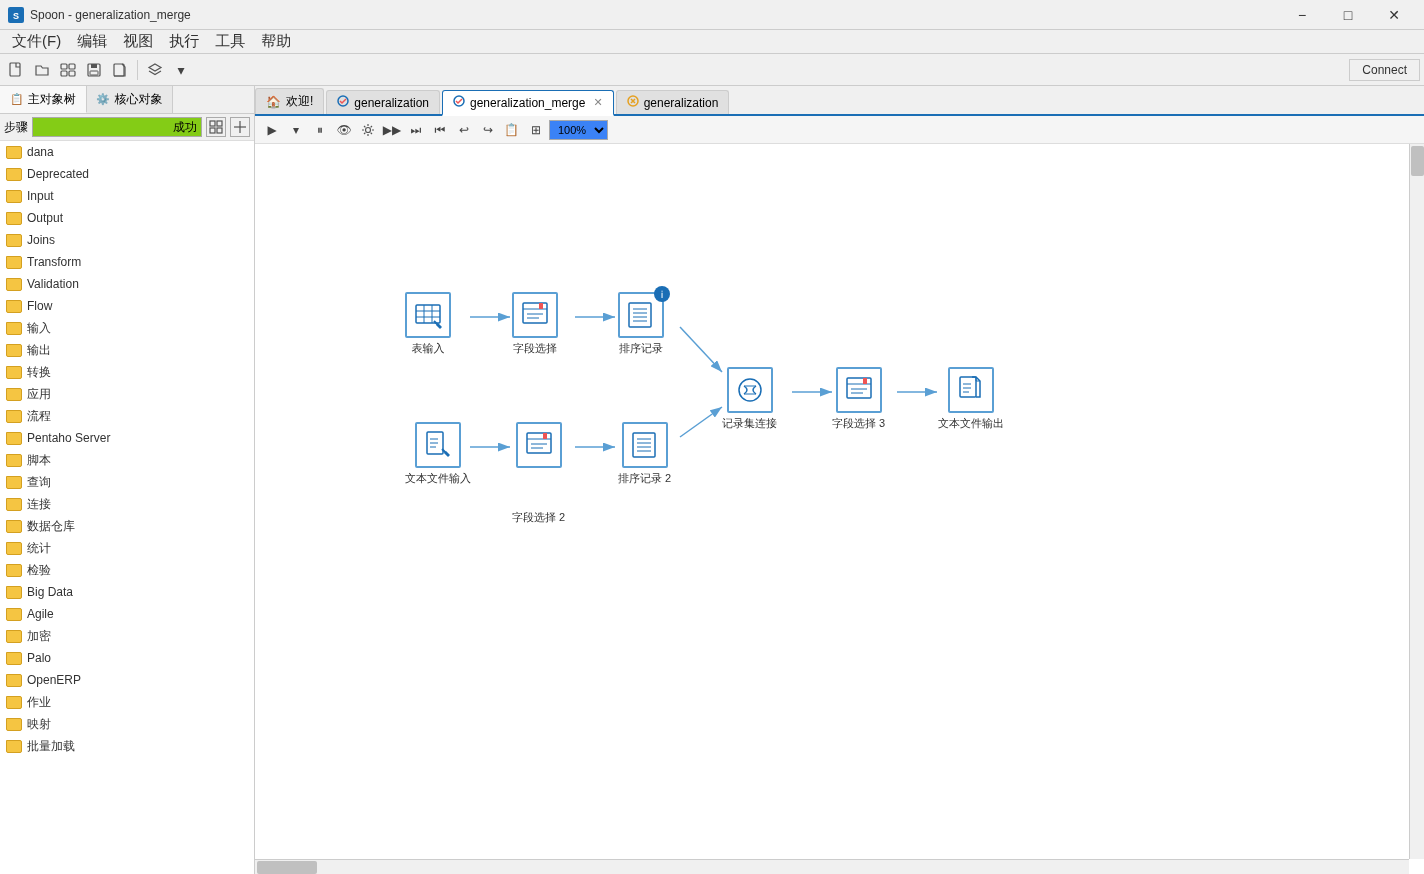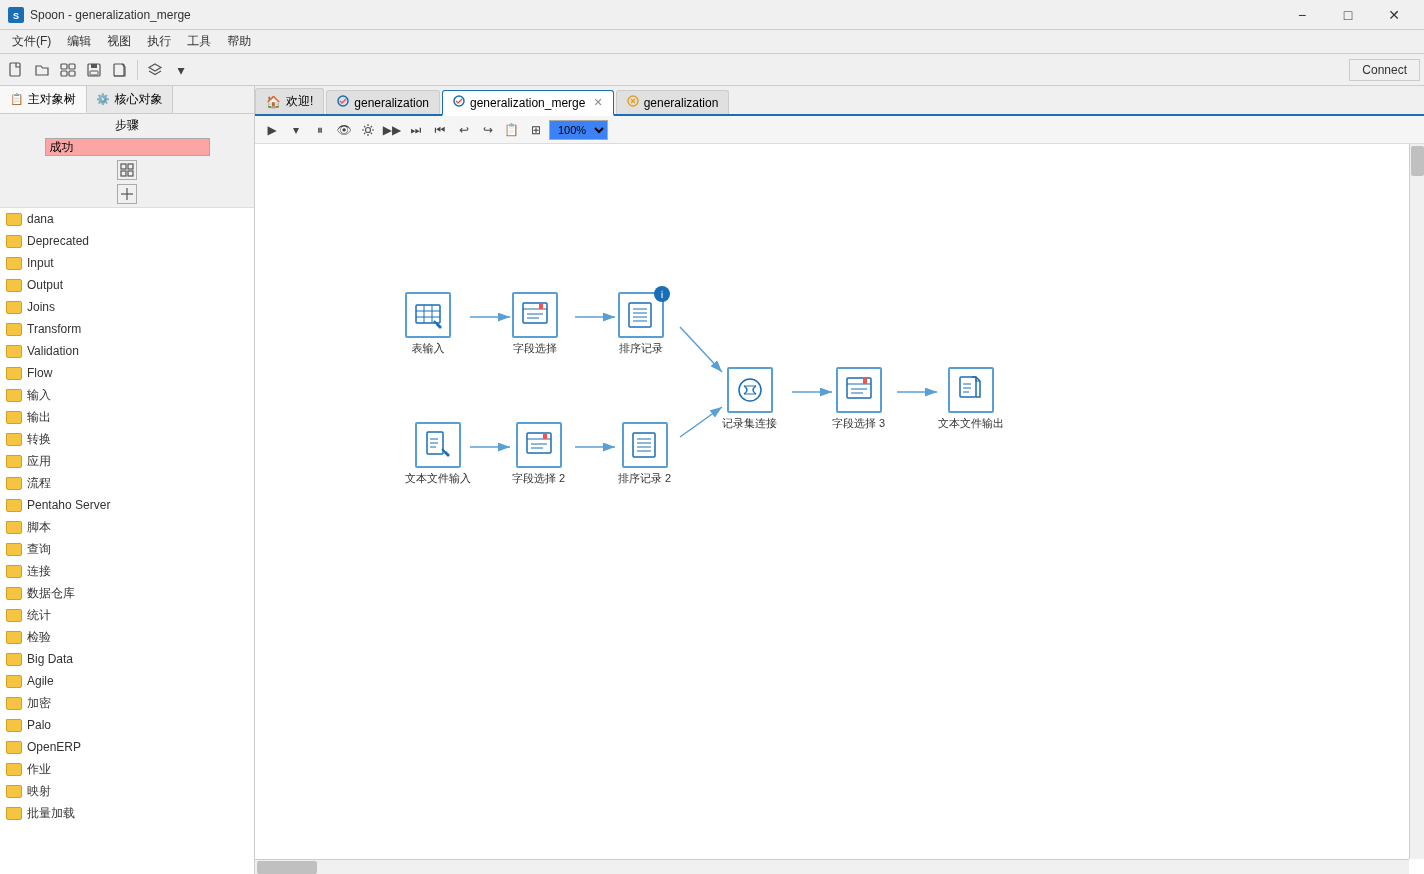--- a/index.html
+++ b/index.html
@@ -35,21 +35,21 @@
       background: #f0f0f0;
       height: 24px;
       display: flex;
       align-items: center;
       padding: 0 4px;
       border-bottom: 1px solid #ccc;
     }
     .menu-item {
       padding: 1px 8px;
       cursor: pointer;
-      font-size: 12px;
+      font-size: 15px;
       color: #333;
     }
 
     
     #toolbar {
       background: #f0f0f0;
       height: 32px;
       display: flex;
       align-items: center;
       padding: 0 4px;
@@ -110,30 +110,30 @@
     }
 
     
     #search-row {
       display: flex;
       align-items: center;
       padding: 3px 4px;
       border-bottom: 1px solid #ddd;
       gap: 4px;
       background: #f0f0f0;
-      flex-direction: column;
     }
     #search-row label { font-size: 12px; white-space: nowrap; }
     #search-input {
       flex: 1;
       height: 20px;
       border: 1px solid #aaa;
       font-size: 12px;
       padding: 1px 4px;
-      background: #fca5a5;
+      background: #84cc16;
+      text-align: right;
     }
     .search-btn {
       width: 20px; height: 20px; border: 1px solid #aaa; background: #f0f0f0;
       cursor: pointer; font-size: 10px; display: flex; align-items: center; justify-content: center;
     }
 
     
     #tree-container {
       flex: 1;
       overflow-y: auto;
@@ -679,21 +679,21 @@
               <line x1="8" y1="10" x2="16" y2="10" stroke="#1a6eb5" stroke-width="1"></line>
               <line x1="8" y1="14" x2="16" y2="14" stroke="#1a6eb5" stroke-width="1"></line>
               <line x1="8" y1="18" x2="14" y2="18" stroke="#1a6eb5" stroke-width="1"></line>
               <path d="M20 20 L26 26" stroke="#1a6eb5" stroke-width="2"></path>
               <polygon points="24,22 28,26 26,28 22,24" fill="#1a6eb5"></polygon>
             </svg>
           </div>
           <div class="step-label">文本文件输入</div>
         </div>
 
-        <div class="step-node" style="left:257px; top:278px;">
+        <div class="step-node" style="left:257px; top:278px;gap:39px;">
           <div class="step-icon-box">
             <svg width="32" height="32" viewBox="0 0 32 32">
               <rect x="4" y="4" width="24" height="20" rx="1" fill="none" stroke="#1a6eb5" stroke-width="1.5"></rect>
               <line x1="4" y1="10" x2="28" y2="10" stroke="#1a6eb5" stroke-width="1"></line>
               <rect x="20" y="4" width="4" height="6" fill="#e55" rx="0"></rect>
               <line x1="8" y1="15" x2="24" y2="15" stroke="#1a6eb5" stroke-width="1"></line>
               <line x1="8" y1="19" x2="20" y2="19" stroke="#1a6eb5" stroke-width="1"></line>
             </svg>
           </div>
           <div class="step-label">字段选择 2</div>

